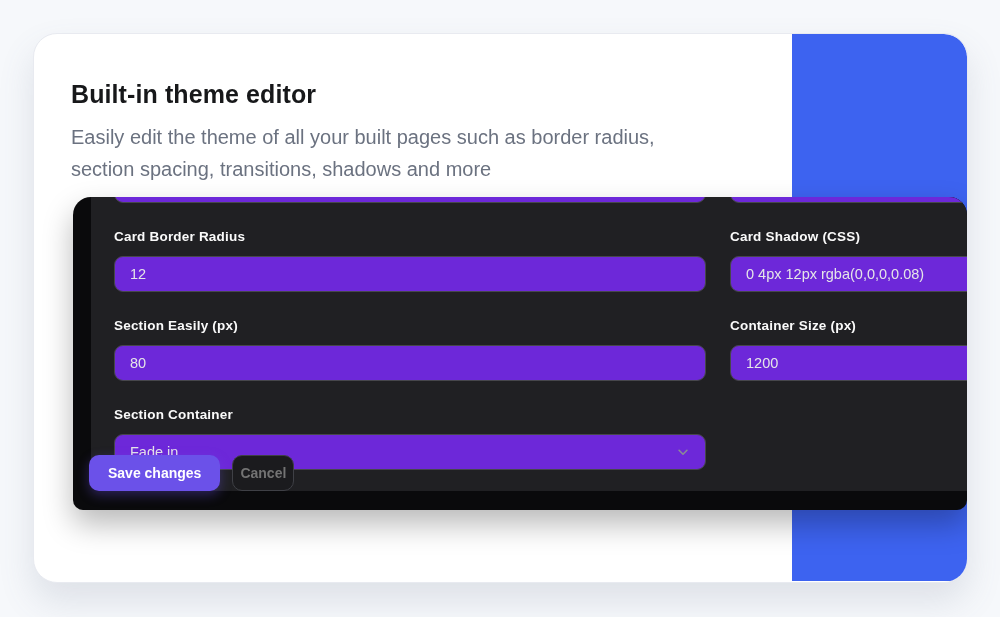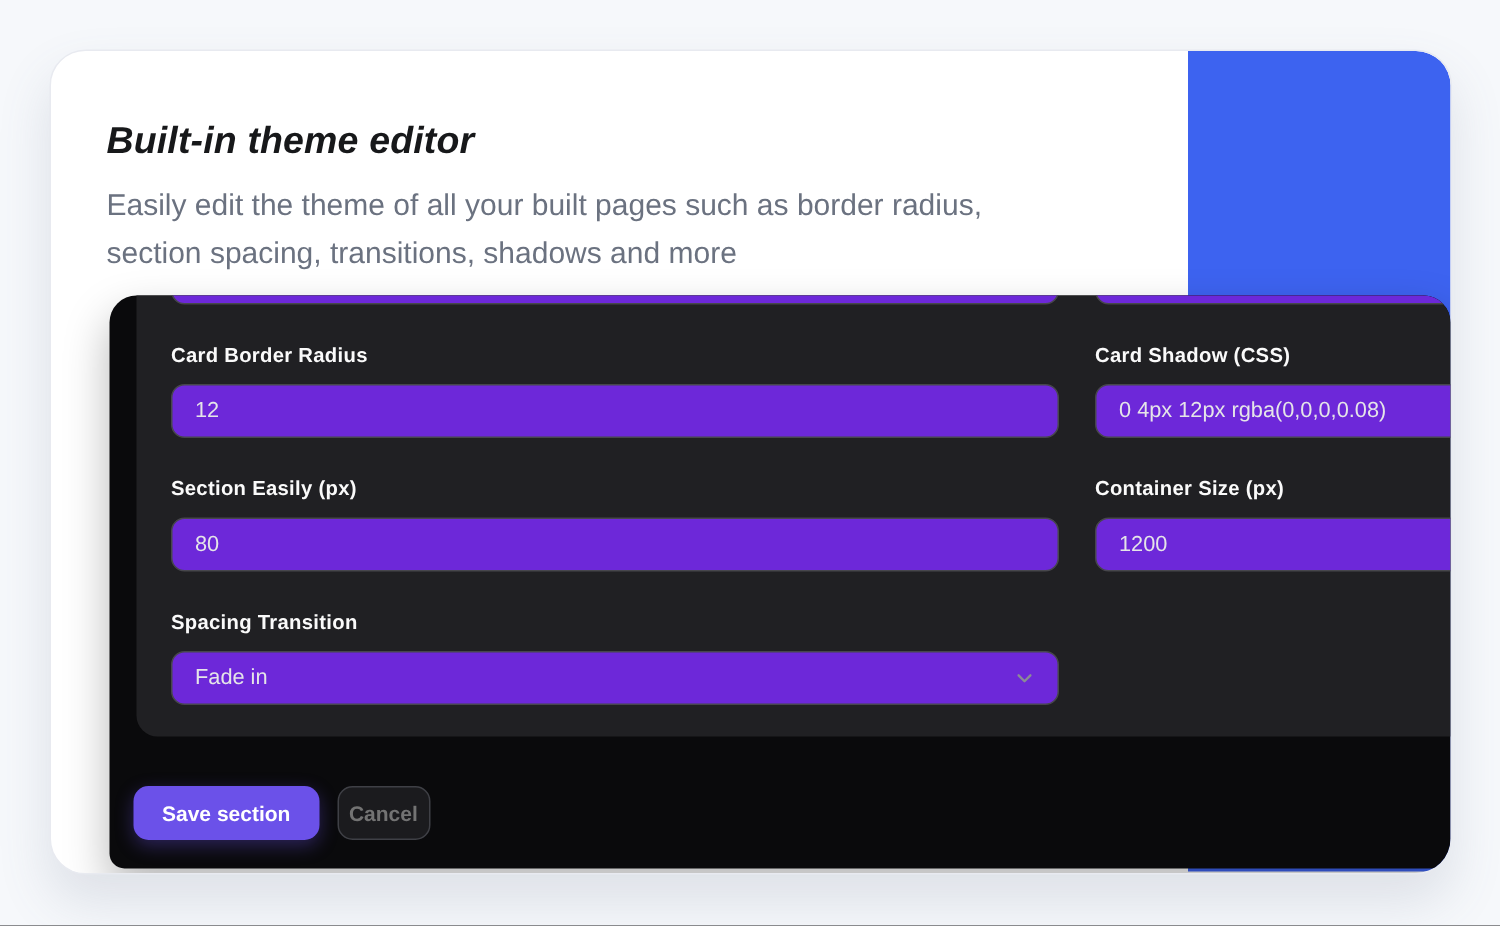--- a/index.html
+++ b/index.html
@@ -29,34 +29,33 @@
     background: #3d63f0;
     border-radius: 0 23px 0 0;
   }
 
   .card-header { position: absolute; left: 37px; top: 46px; }
   .page-title {
     font-size: 25px;
     font-weight: 700;
     color: #17181a;
     letter-spacing: 0.1px;
-    font-style: italic;
   }
   .page-subtitle {
     margin-top: 13px;
     max-width: 610px;
     font-size: 20px;
     line-height: 1.58;
     color: #6b7280;
   }
 
   .editor-panel {
     position: absolute;
     left: 39px; top: 163px; right: 0;
-    height: 382px;
+    height: 313px;
     background: #0a0a0c;
     border-radius: 18px 18px 10px 10px;
     overflow: hidden;
     box-shadow: 0 14px 30px rgba(0,0,0,0.28);
   }
 
   .form-panel {
     margin: -56px 0 0 18px;
     width: 1254px;
     background: #202023;
@@ -162,33 +161,33 @@
           <label class="field-label">Section Easily (px)</label>
           <input class="text-input" type="text" value="80" style="">
         </div>
 
         <div class="field">
           <label class="field-label">Container Size (px)</label>
           <input class="text-input" type="text" value="1200" style="">
         </div>
 
         <div class="field">
-          <label class="field-label">Spacing Transition</label>
+          <label class="field-label">Section Container</label>
           <div class="select-box">
             <span>Fade in</span>
             <svg class="chevron-icon" viewBox="0 0 16 16" fill="none">
               <path d="M3.5 6 L8 10.5 L12.5 6" stroke="#8b8b96" stroke-width="1.8" stroke-linecap="round" stroke-linejoin="round"></path>
             </svg>
           </div>
         </div>
 
         <div></div>
 
       </div>
     </div>
 
     <div class="actions">
-      <button class="btn btn-primary">Save section</button>
+      <button class="btn btn-primary">Save changes</button>
       <button class="btn btn-secondary">Cancel</button>
     </div>
   </div>
 
 </div>
 
 </body></html>

